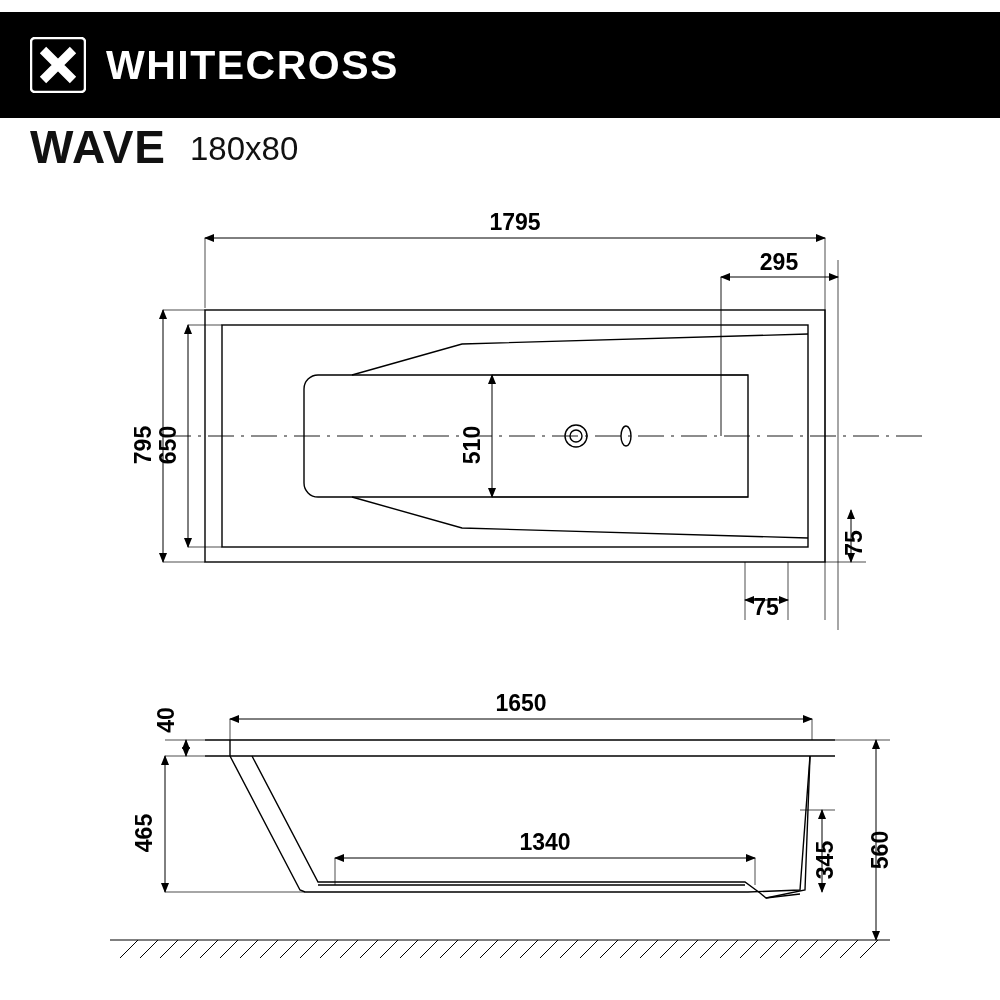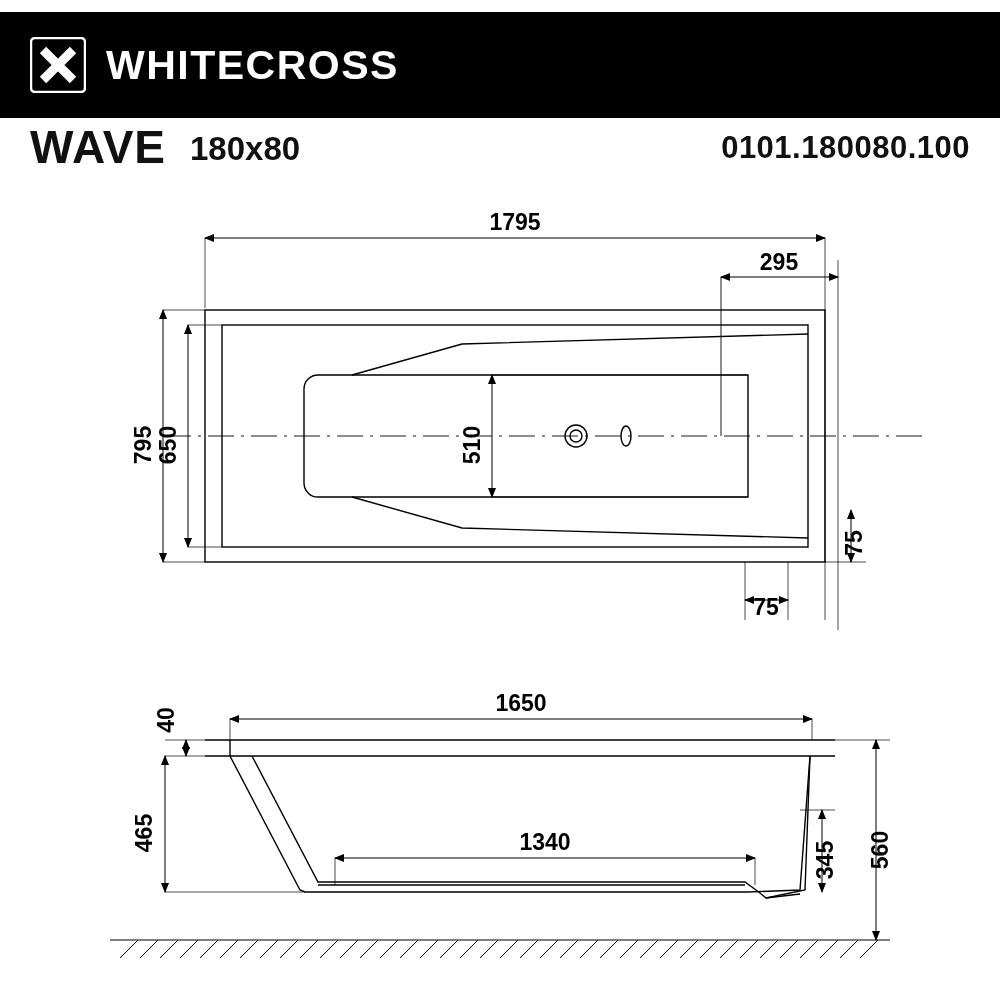--- a/index.html
+++ b/index.html
@@ -53,21 +53,21 @@
     left: 30px; top: 14px;
     font-size: 46px;
     font-weight: bold;
     color: #111;
     letter-spacing: 1px;
   }
   .model-size {
     position: absolute;
     left: 190px; top: 24px;
     font-size: 33px;
-    font-weight: bold;
+    font-weight: normal;
     color: #111;
   }
   .model-code {
     position: absolute;
     right: 30px; top: 24px;
     font-size: 31px;
     font-weight: bold;
     color: #111;
     letter-spacing: 0.5px;
   }
@@ -100,21 +100,20 @@
         <rect x="1" y="1" width="54" height="54" rx="4" fill="none" stroke="#ffffff" stroke-width="2.5"></rect>
         <path d="M13 13 L43 43 M43 13 L13 43" stroke="#ffffff" stroke-width="9" stroke-linecap="butt"></path>
       </svg>
     </div>
     <div class="brand-name">WHITECROSS</div>
   </div>
 
   <div class="title-row">
     <div class="model-name">WAVE</div>
     <div class="model-size">180x80</div>
-    <div class="model-code">0101.180080.100</div>
   </div>
 
   <div class="drawing">
     <svg width="1000" height="810" viewBox="0 0 1000 810" aria-hidden="true">
       <defs>
         <marker id="arrA" markerWidth="10" markerHeight="8" refX="9" refY="4" orient="auto" markerUnits="userSpaceOnUse">
           <path d="M0,0 L10,4 L0,8 z" fill="#000"></path>
         </marker>
         <marker id="arrB" markerWidth="10" markerHeight="8" refX="1" refY="4" orient="auto" markerUnits="userSpaceOnUse">
           <path d="M10,0 L0,4 L10,8 z" fill="#000"></path>

